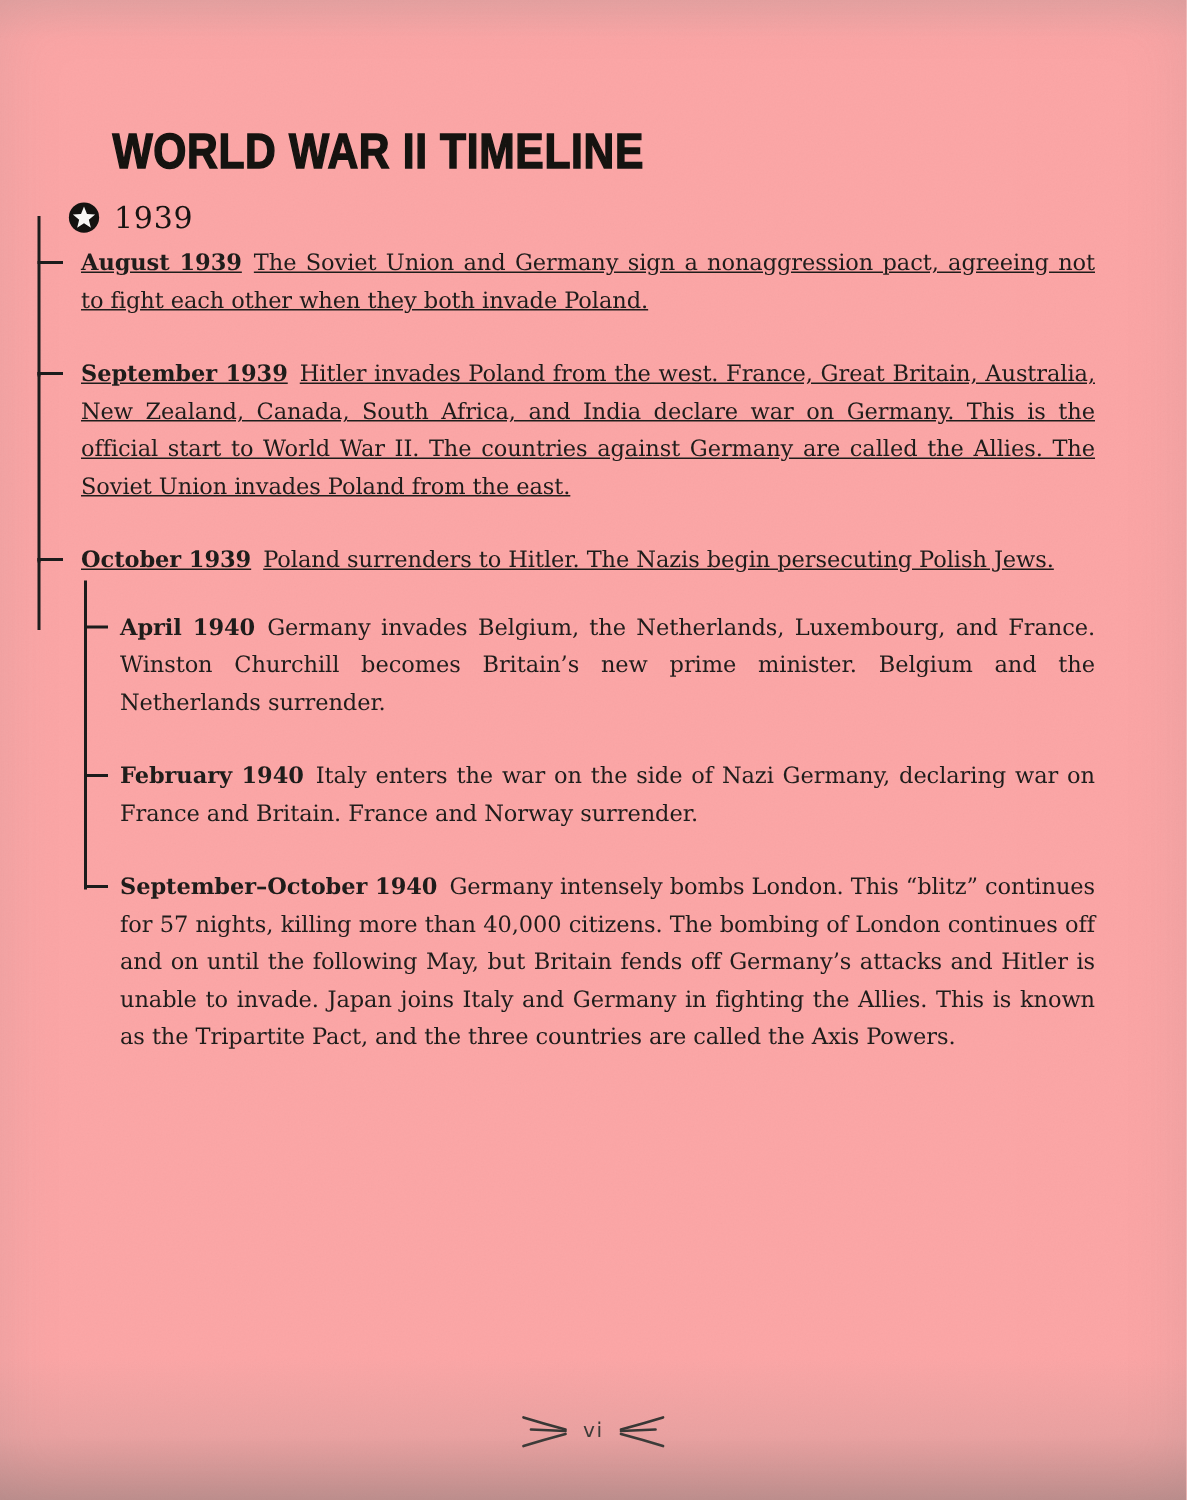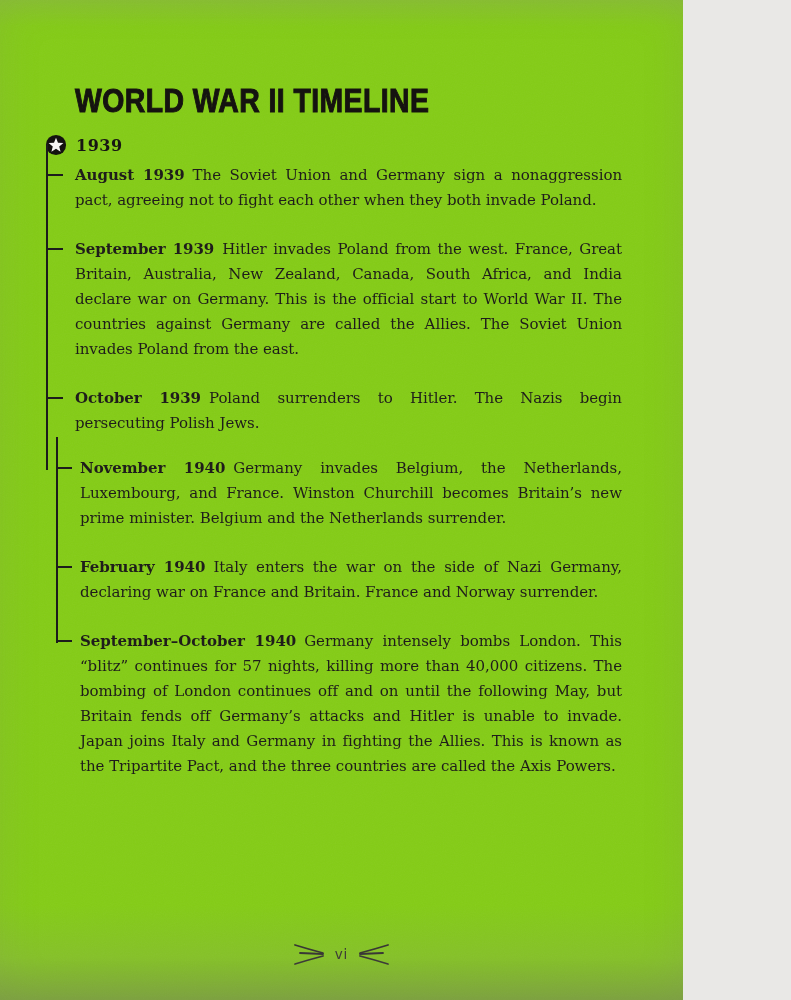--- a/index.html
+++ b/index.html
@@ -1,20 +1,20 @@
 <!DOCTYPE html>
 <html><head>
 <meta charset="utf-8">
 <style>
   html,body { margin:0; padding:0; }
   body { width:791px; height:1000px; background:#e9e8e6; }
 
   .page {
-    position:relative; width:683px; height:1000px; overflow:hidden;
-    background:#84cc16; color:#1f1d1b;
+    position:relative; width:791px; height:1000px; overflow:hidden;
+    background:#fca5a5; color:#1f1d1b;
     font-family:"DejaVu Serif", serif;
     box-shadow: inset 0 0 42px rgba(128,126,122,0.16);
   }
   .grain { position:absolute; inset:0; pointer-events:none; }
   .shade-top {
     position:absolute; top:0; left:0; right:0; height:26px; pointer-events:none;
     background:linear-gradient(to bottom, rgba(150,148,144,0.16), rgba(150,148,144,0));
   }
   .shade-bottom {
     position:absolute; bottom:0; left:0; right:0; height:95px; pointer-events:none;
@@ -32,23 +32,23 @@
     transform:scaleX(0.86); transform-origin:left center;
     white-space:nowrap;
   }
 
   .tl-group { position:relative; }
   .g1940 { margin-top:20px; }
 
   .tl-year { display:flex; align-items:center; gap:9px; padding-left:45px; height:26px; margin-bottom:5px; }
   .tl-star { width:22px; height:22px; flex:0 0 22px; }
   .tl-star svg { display:block; }
-  .tl-year h2 { margin:0; font-size:16px; font-weight:bold; letter-spacing:0.5px; color:#171513; }
+  .tl-year h2 { margin:0; font-size:20px; font-weight:normal; letter-spacing:0.5px; color:#171513; }
 
-  .g1939 .tl-entries { margin-left:75px; }
+  .g1939 .tl-entries { margin-left:54px;text-decoration:underline; }
   .g1940 .tl-entries { margin-left:80px; }
 
   .tl-entry { position:relative; margin-bottom:24px; }
   .tl-entry:last-child { margin-bottom:0; }
   .tl-entry p { margin:0; font-size:15px; line-height:25px; text-align:justify; letter-spacing:-0.05px; }
   .tl-date { font-weight:bold; margin-right:8px; }
 
   
   .tl-entry::before {
     content:""; position:absolute; top:11px; height:2px; background:#1c1c1c;
@@ -113,21 +113,21 @@
         </article>
         <article class="tl-entry">
           <p><b class="tl-date">October 1939</b><span>Poland surrenders to Hitler. The Nazis begin persecuting Polish Jews.</span></p>
         </article>
       </div>
     </section>
 
     <section class="tl-group g1940">
       <div class="tl-entries">
         <article class="tl-entry">
-          <p><b class="tl-date">November 1940</b><span>Germany invades Belgium, the Netherlands, Luxembourg, and France. Winston Churchill becomes Britain’s new prime minister. Belgium and the Netherlands surrender.</span></p>
+          <p><b class="tl-date">April 1940</b><span>Germany invades Belgium, the Netherlands, Luxembourg, and France. Winston Churchill becomes Britain’s new prime minister. Belgium and the Netherlands surrender.</span></p>
         </article>
         <article class="tl-entry">
           <p><b class="tl-date">February 1940</b><span>Italy enters the war on the side of Nazi Germany, declaring war on France and Britain. France and Norway surrender.</span></p>
         </article>
         <article class="tl-entry">
           <p><b class="tl-date">September–October 1940</b><span>Germany intensely bombs London. This “blitz” continues for 57 nights, killing more than 40,000 citizens. The bombing of London continues off and on until the following May, but Britain fends off Germany’s attacks and Hitler is unable to invade. Japan joins Italy and Germany in fighting the Allies. This is known as the Tripartite Pact, and the three countries are called the Axis Powers.</span></p>
         </article>
       </div>
     </section>
 

